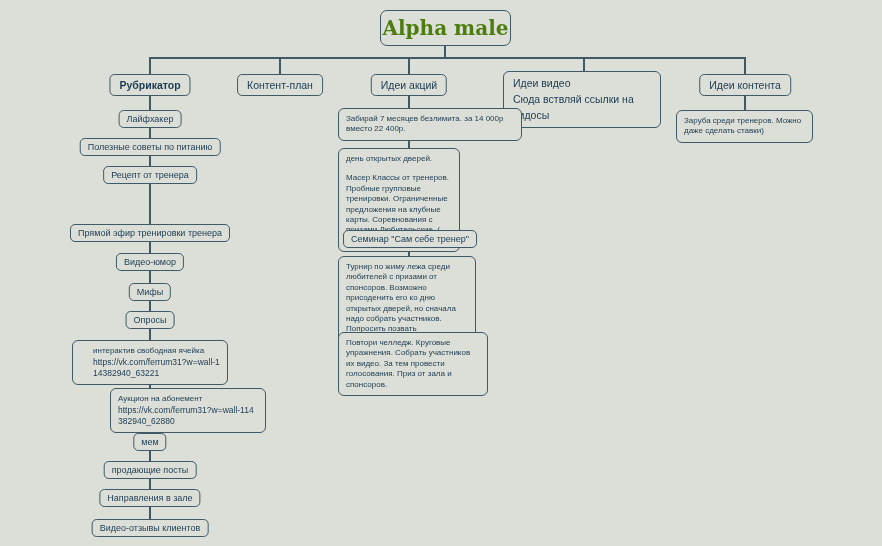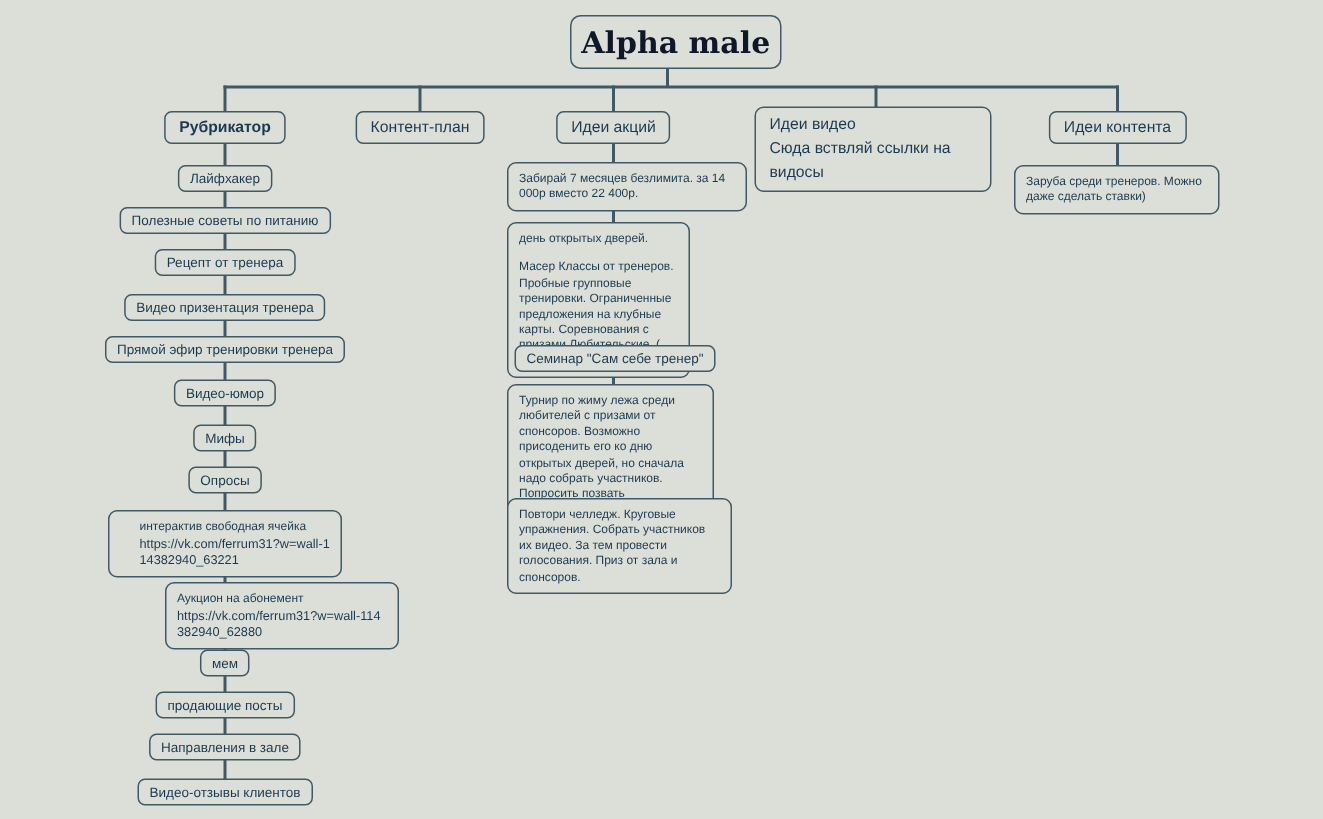--- a/index.html
+++ b/index.html
@@ -7,23 +7,23 @@
   .canvas{
     position:relative;width:882px;height:546px;background:#dcdfd7;overflow:hidden;
     font-family:"Liberation Sans",sans-serif;color:#1b3a52;
   }
   .line{position:absolute;background:#3f5a66;z-index:0;}
   .box{
     position:absolute;background:#dcdfd7;border:1.5px solid #3f5a66;border-radius:6px;
     z-index:1;box-sizing:border-box;
   }
   .title-box{
-    left:380px;top:10px;width:141px;height:36px;border-width:1.8px;border-radius:7px;
+    left:380px;top:10px;width:131px;height:36px;border-width:1.8px;border-radius:7px;
     display:flex;align-items:center;justify-content:center;
-    font-family:"DejaVu Serif","Liberation Serif",serif;font-weight:bold;font-size:20px;color:#0f172a;
+    font-family:"DejaVu Serif","Liberation Serif",serif;font-weight:bold;font-size:20px;color:#4d7c0f;
   }
   .branch{
     padding:4px 9px;font-size:10.5px;white-space:nowrap;transform:translateX(-50%);
     border-radius:5px;
   }
   .branch.bold{font-weight:bold;}
   .node{
     padding:3px 7px;font-size:9px;white-space:nowrap;transform:translateX(-50%);
     border-radius:5px;
   }
@@ -80,23 +80,20 @@
 
   <div class="box node" style="left:150px;top:110px;">
     <span>Лайфхакер</span>
   </div>
   <div class="box node" style="left:150px;top:138px;">
     <span>Полезные советы по питанию</span>
   </div>
   <div class="box node" style="left:150px;top:166px;">
     <span>Рецепт от тренера</span>
   </div>
-  <div class="box node" style="left:150px;top:196px;">
-    <span>Видео призентация тренера</span>
-  </div>
   <div class="box node" style="left:150px;top:224px;">
     <span>Прямой эфир тренировки тренера</span>
   </div>
   <div class="box node" style="left:150px;top:253px;">
     <span>Видео-юмор</span>
   </div>
   <div class="box node" style="left:150px;top:283px;">
     <span>Мифы</span>
   </div>
   <div class="box node" style="left:150px;top:311px;">
@@ -116,21 +113,21 @@
   <div class="box node" style="left:150px;top:461px;">
     <span>продающие посты</span>
   </div>
   <div class="box node" style="left:150px;top:489px;">
     <span>Направления в зале</span>
   </div>
   <div class="box node" style="left:150px;top:519px;">
     <span>Видео-отзывы клиентов</span>
   </div>
 
-  <div class="box note" style="left:338px;top:108px;width:160px;">
+  <div class="box note" style="left:338px;top:108px;width:184px;">
     <span>Забирай 7 месяцев безлимита. за 14 000р вместо 22 400р.</span>
   </div>
   <div class="box note" style="left:338px;top:148px;width:122px;">
     <p>день открытых дверей.</p>
     <p>Масер Классы от тренеров. Пробные групповые тренировки. Ограниченные предложения на клубные карты. Соревнования с призами Любительские. ( жим, гиря и т.д.)</p>
   </div>
   <div class="box node" style="left:410px;top:230px;">
     <span>Семинар "Сам себе тренер"</span>
   </div>
   <div class="box note" style="left:338px;top:256px;width:138px;">

